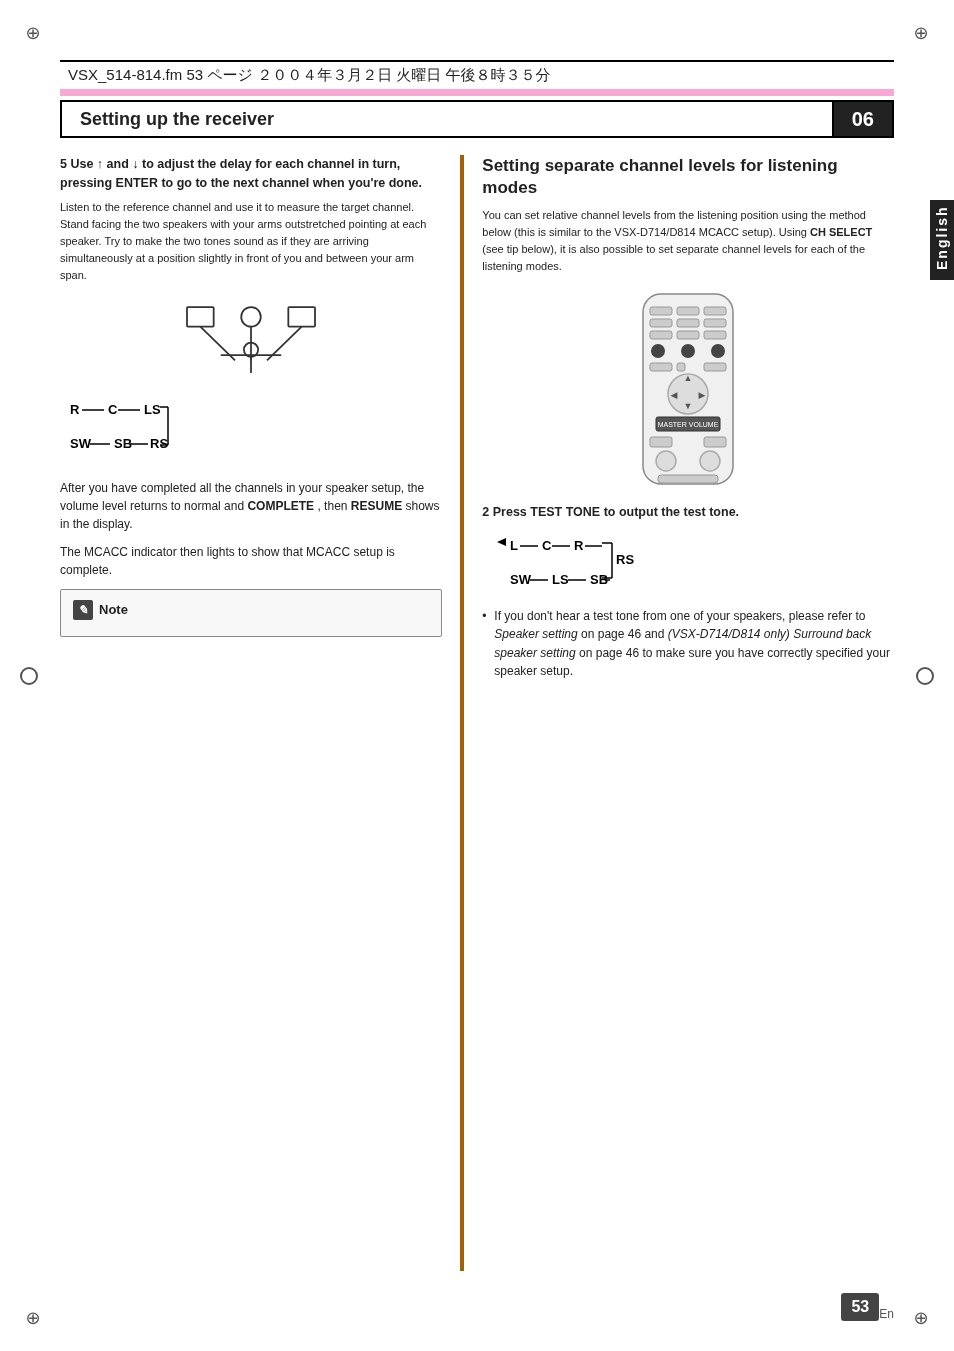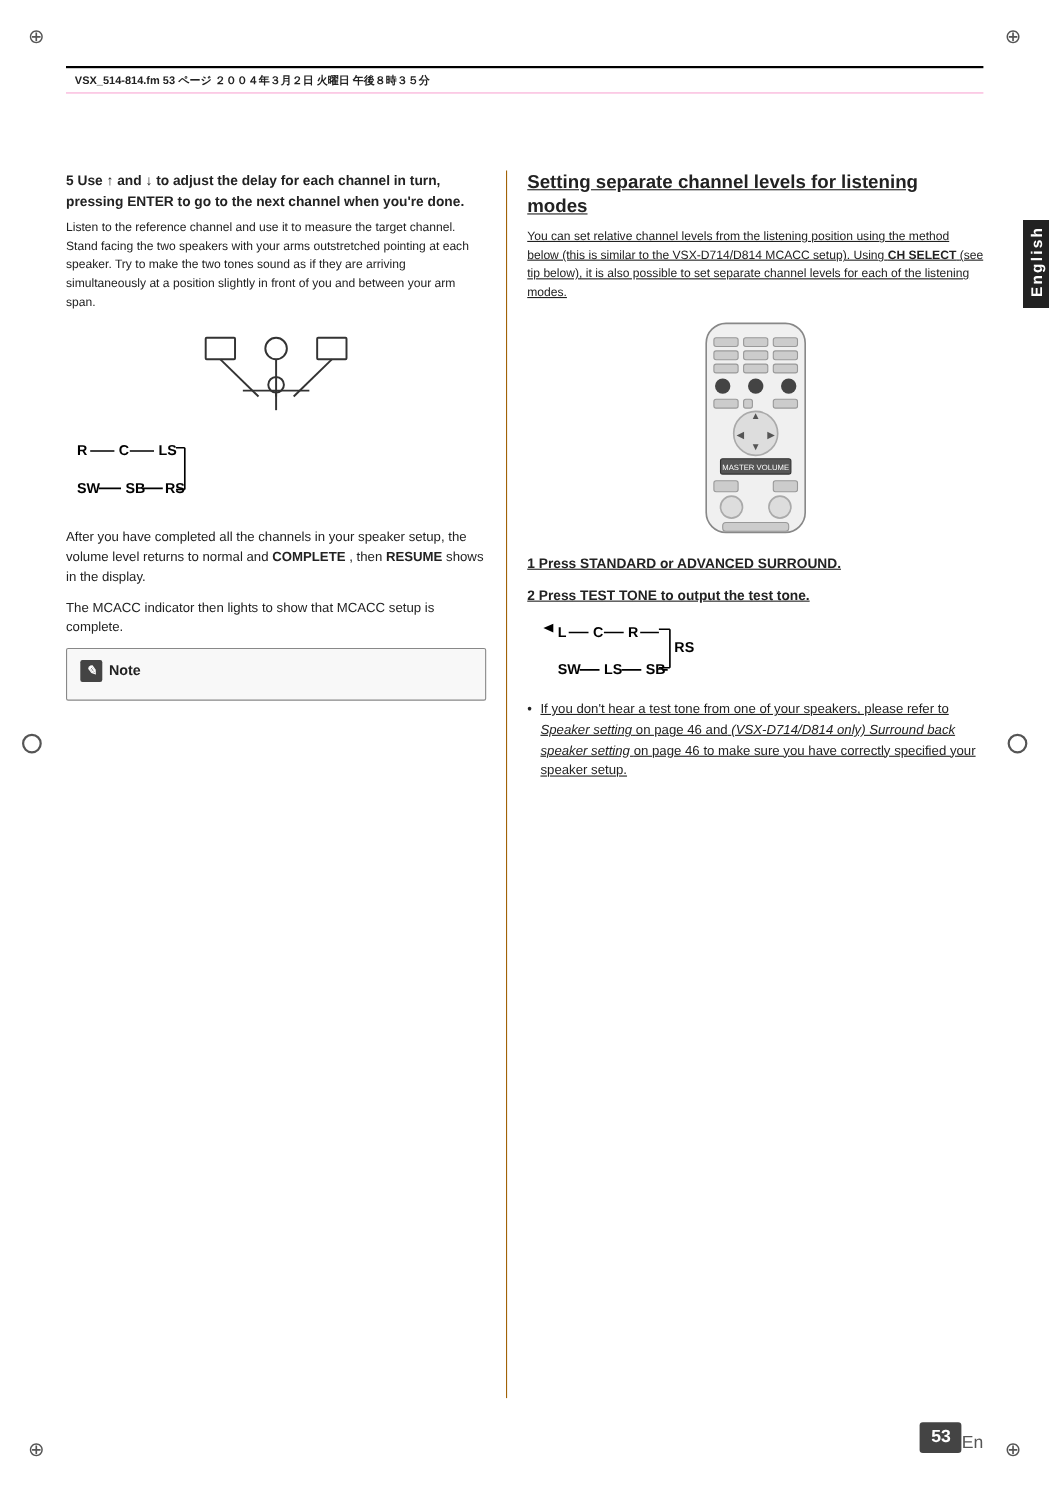--- a/index.html
+++ b/index.html
@@ -36,26 +36,25 @@
     .reg-bl { bottom: 18px; left: 18px; }
     .reg-br { bottom: 18px; right: 18px; }
 
     
     .top-bar {
       position: absolute;
       top: 60px;
       left: 60px;
       right: 60px;
       border-top: 2px solid #000;
-      border-bottom: 1px solid #f9a8d4;
+      border-bottom: 7px solid #f9a8d4;
       padding: 4px 8px;
-      font-size: 10px;
-      display: flex;
-      align-items: center;
-      font-weight: bold;
+      font-size: 15px;
+      display: flex;
+      align-items: center;
     }
 
     
     .section-header {
       position: absolute;
       top: 100px;
       left: 60px;
       right: 60px;
       display: flex;
       align-items: stretch;
@@ -101,24 +100,23 @@
       width: 48%;
       padding-right: 18px;
       font-size: 12.5px;
       line-height: 1.5;
     }
 
     
     .right-col {
       width: 52%;
       padding-left: 18px;
-      border-left: 1px solid #a16207;
+      border-left: 4px solid #a16207;
       font-size: 12.5px;
       line-height: 1.5;
-      text-decoration: underline;
     }
 
     
     .english-tab {
       position: absolute;
       right: 0;
       top: 200px;
       background: #222;
       color: #fff;
       writing-mode: vertical-rl;
@@ -269,21 +267,21 @@
       font-size: 16px;
       font-weight: bold;
       width: 38px;
       height: 28px;
       display: flex;
       align-items: center;
       justify-content: center;
       border-radius: 3px;
     }
     .page-en {
-      font-size: 16px;
+      font-size: 12px;
       color: #555;
       margin-top: 2px;
       text-align: center;
     }
 
     
     .side-reg-left {
       position: absolute;
       left: 20px;
       top: 50%;
@@ -317,20 +315,26 @@
     <div class="reg-circle"></div>
   </div>
   <div class="side-reg-right">
     <div class="reg-circle"></div>
   </div>
 
   <div class="top-bar">
     <span>VSX_514-814.fm  53 ページ  ２００４年３月２日  火曜日  午後８時３５分</span>
   </div>
 
+  <div class="section-header">
+    <div class="section-title-box">
+      <strong>Setting up the receiver</strong>
+    </div>
+    <div class="section-number-box">06</div>
+  </div>
 
   <div class="english-tab">English</div>
 
   <div class="main-content">
 
     <div class="left-col">
 
       <p class="step-heading">
         <strong>5   Use ↑ and ↓ to adjust the delay for each channel in turn, pressing ENTER to go to the next channel when you're done.</strong>
       </p>
@@ -447,23 +451,20 @@
           <rect x="22" y="148" width="22" height="10" rx="2" fill="#ccc" stroke="#999" stroke-width="1"></rect>
           <rect x="76" y="148" width="22" height="10" rx="2" fill="#ccc" stroke="#999" stroke-width="1"></rect>
 
           <circle cx="38" cy="172" r="10" fill="#ddd" stroke="#aaa" stroke-width="1.5"></circle>
           <circle cx="82" cy="172" r="10" fill="#ddd" stroke="#aaa" stroke-width="1.5"></circle>
 
           <rect x="30" y="186" width="60" height="8" rx="3" fill="#ccc" stroke="#999" stroke-width="1"></rect>
         </svg>
       </div>
 
-      <div class="step-right">
-        <p class="step-right-heading">1   Press STANDARD or ADVANCED SURROUND.</p>
-      </div>
 
       <div class="step-right">
         <p class="step-right-heading">2   Press TEST TONE to output the test tone.</p>
       </div>
 
       <div class="test-tone-diagram">
         <svg width="200" height="55" viewBox="0 0 200 55" xmlns="http://www.w3.org/2000/svg">
 
           <polygon points="5,10 14,6 14,14" fill="#000"></polygon>
 

